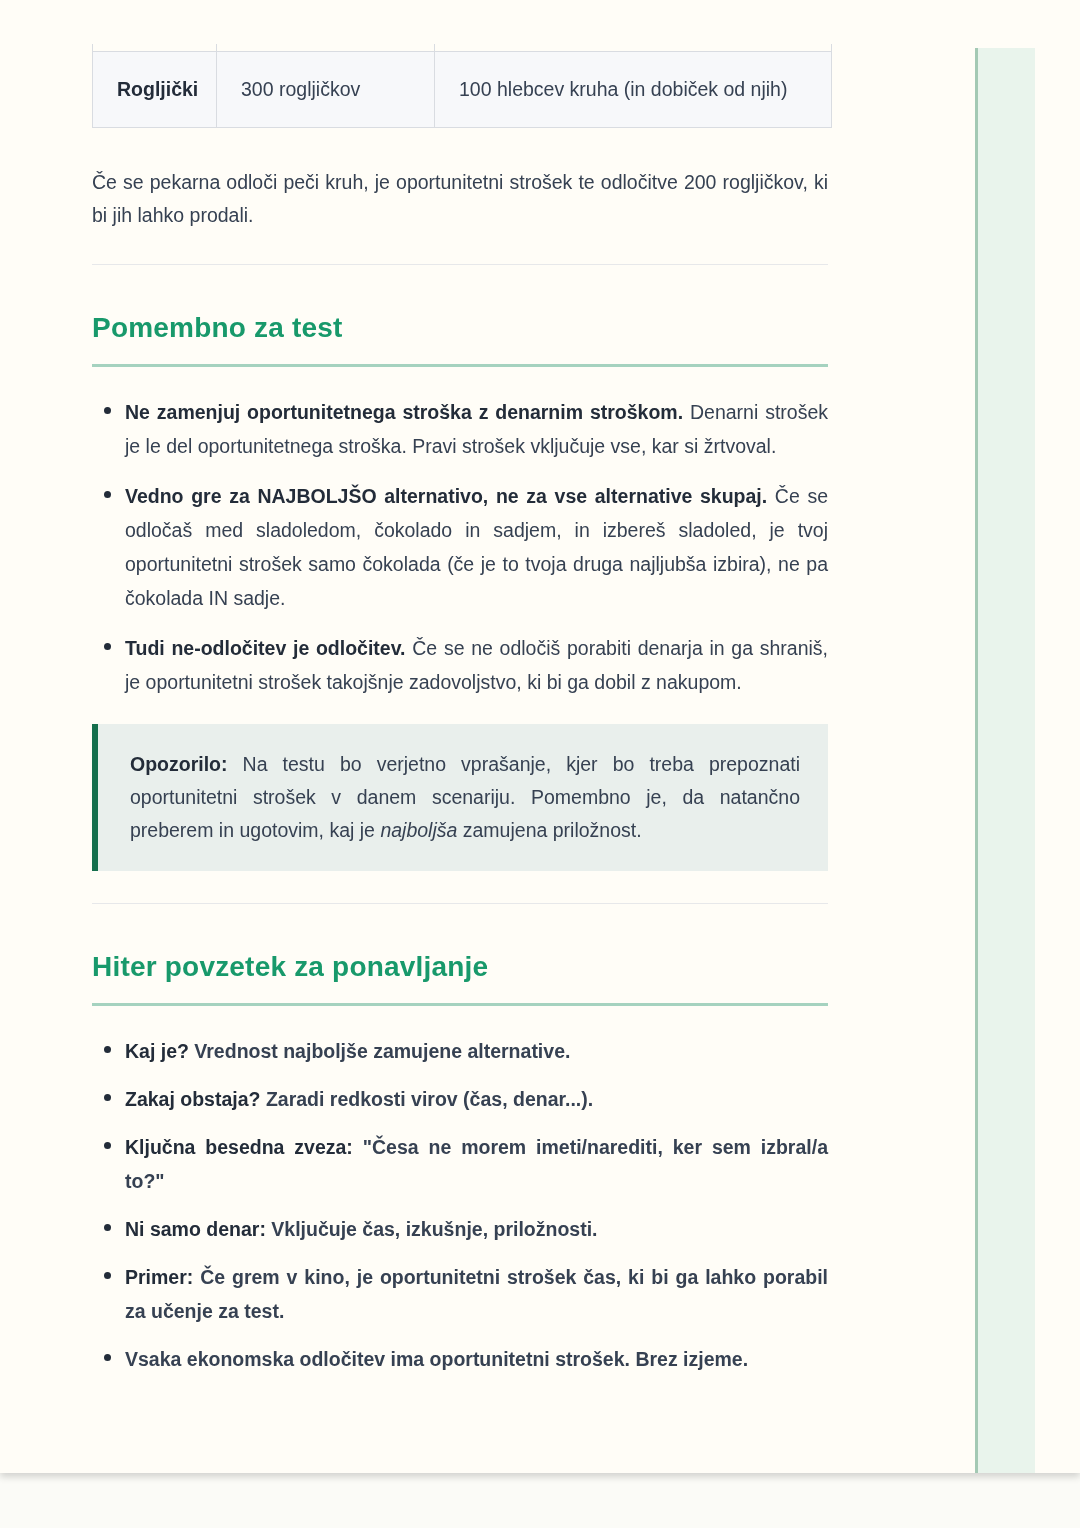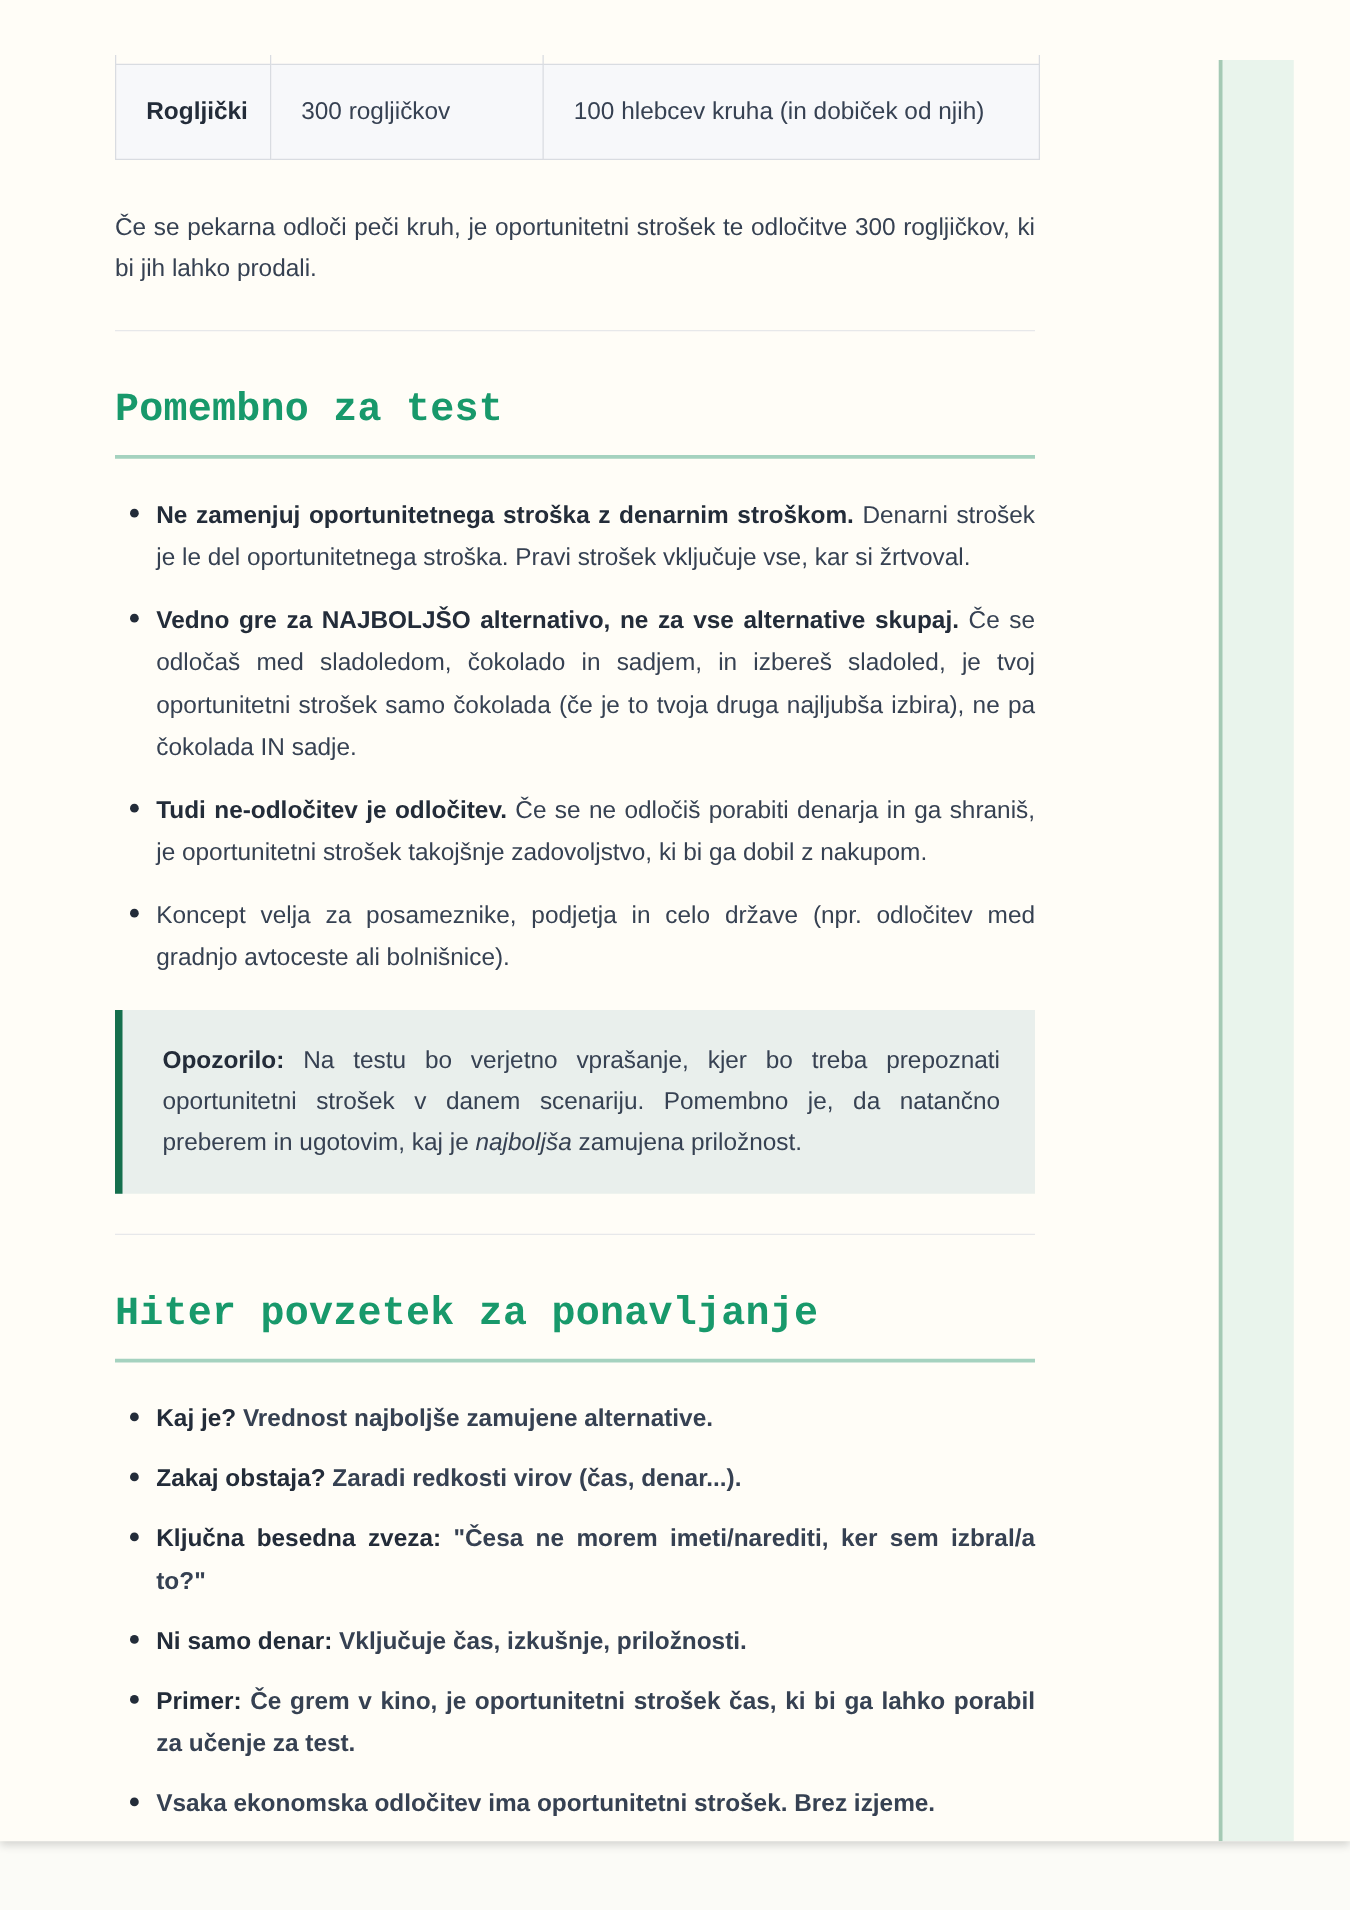--- a/index.html
+++ b/index.html
@@ -48,26 +48,25 @@
     text-align: justify;
   }
   hr.divider {
     margin: 32px 0 0 0;
     border: none;
     border-top: 1px solid var(--divider, #e7e8ea);
     height: 0;
   }
   h1.section-title {
     margin: 42px 0 0 0;
-    font-size: 32px;
+    font-size: 28px;
     line-height: 42px;
     font-weight: 700;
     color: var(--accent, #18996b);
     letter-spacing: 0.2px;
-    font-family: Liberation Mono, monospace;
   }
   .title-underline {
     margin-top: 15px;
     height: 3px;
     background: var(--accent_underline, #a5d2bf);
   }
   ul.bullets {
     margin: 28px 0 0 0;
     padding: 0;
     list-style: none;
@@ -139,32 +138,31 @@
         <td class="colw3"></td>
       </tr>
       <tr class="main-row">
         <td class="c1 colw1">Rogljički</td>
         <td class="colw2">300 rogljičkov</td>
         <td class="colw3">100 hlebcev kruha (in dobiček od njih)</td>
       </tr>
     </tbody>
       </table>
 
-    <p class="body-par">Če se pekarna odloči peči kruh, je oportunitetni strošek te odločitve 300 rogljičkov, ki bi jih lahko prodali.</p>
+    <p class="body-par">Če se pekarna odloči peči kruh, je oportunitetni strošek te odločitve 200 rogljičkov, ki bi jih lahko prodali.</p>
 
     <hr class="divider">
 
     <h1 class="section-title">Pomembno za test</h1>
     <div class="title-underline"></div>
 
     <ul class="bullets">
       <li><b>Ne zamenjuj oportunitetnega stroška z denarnim stroškom.</b><span> Denarni strošek je le del oportunitetnega stroška. Pravi strošek vključuje vse, kar si žrtvoval.</span></li>
       <li><b>Vedno gre za NAJBOLJŠO alternativo, ne za vse alternative skupaj.</b><span> Če se odločaš med sladoledom, čokolado in sadjem, in izbereš sladoled, je tvoj oportunitetni strošek samo čokolada (če je to tvoja druga najljubša izbira), ne pa čokolada IN sadje.</span></li>
       <li><b>Tudi ne-odločitev je odločitev.</b><span> Če se ne odločiš porabiti denarja in ga shraniš, je oportunitetni strošek takojšnje zadovoljstvo, ki bi ga dobil z nakupom.</span></li>
-      <li><b></b><span>Koncept velja za posameznike, podjetja in celo države (npr. odločitev med gradnjo avtoceste ali bolnišnice).</span></li>
     </ul>
 
     <div class="callout">
       <p><b>Opozorilo:</b><span> Na testu bo verjetno vprašanje, kjer bo treba prepoznati oportunitetni strošek v danem scenariju. Pomembno je, da natančno preberem in ugotovim, kaj je </span><i>najboljša</i><span> zamujena priložnost.</span></p>
     </div>
 
     <hr class="divider">
 
     <h1 class="section-title">Hiter povzetek za ponavljanje</h1>
     <div class="title-underline"></div>

